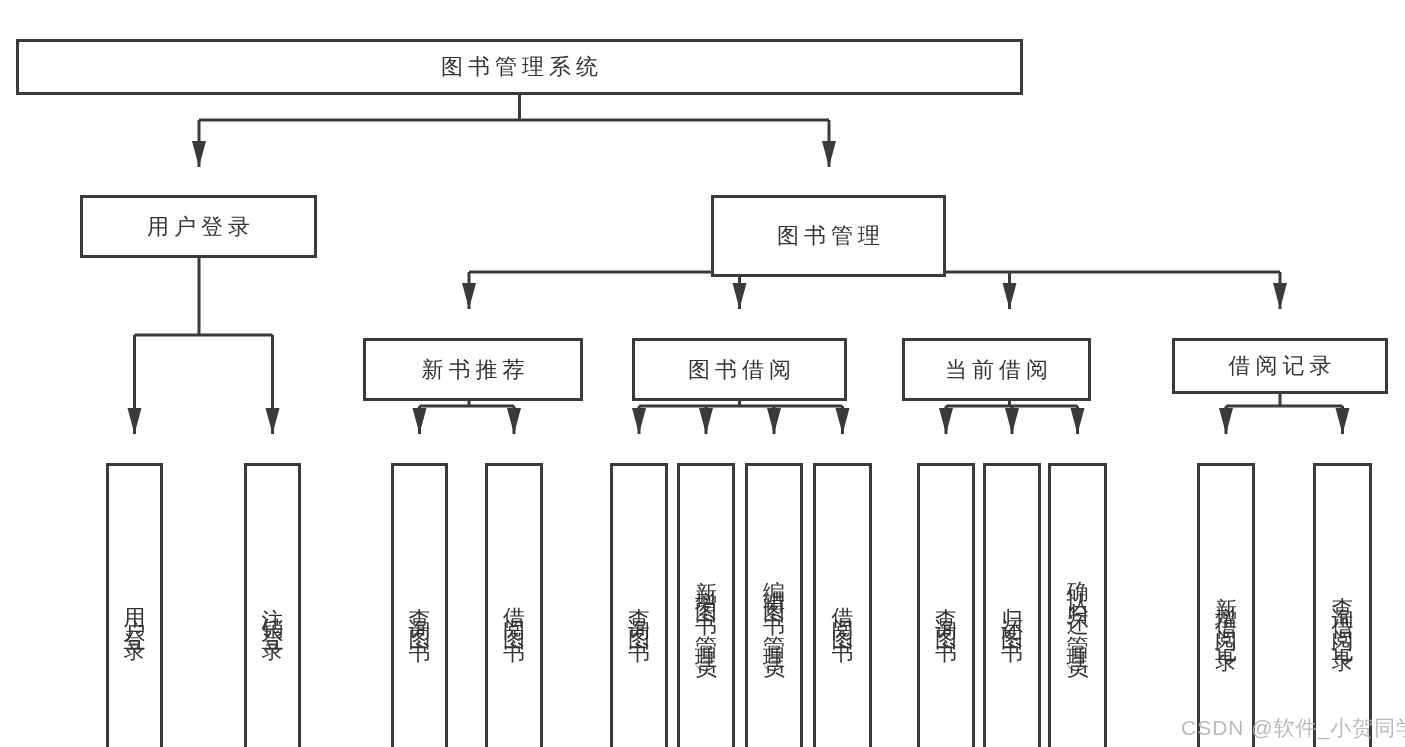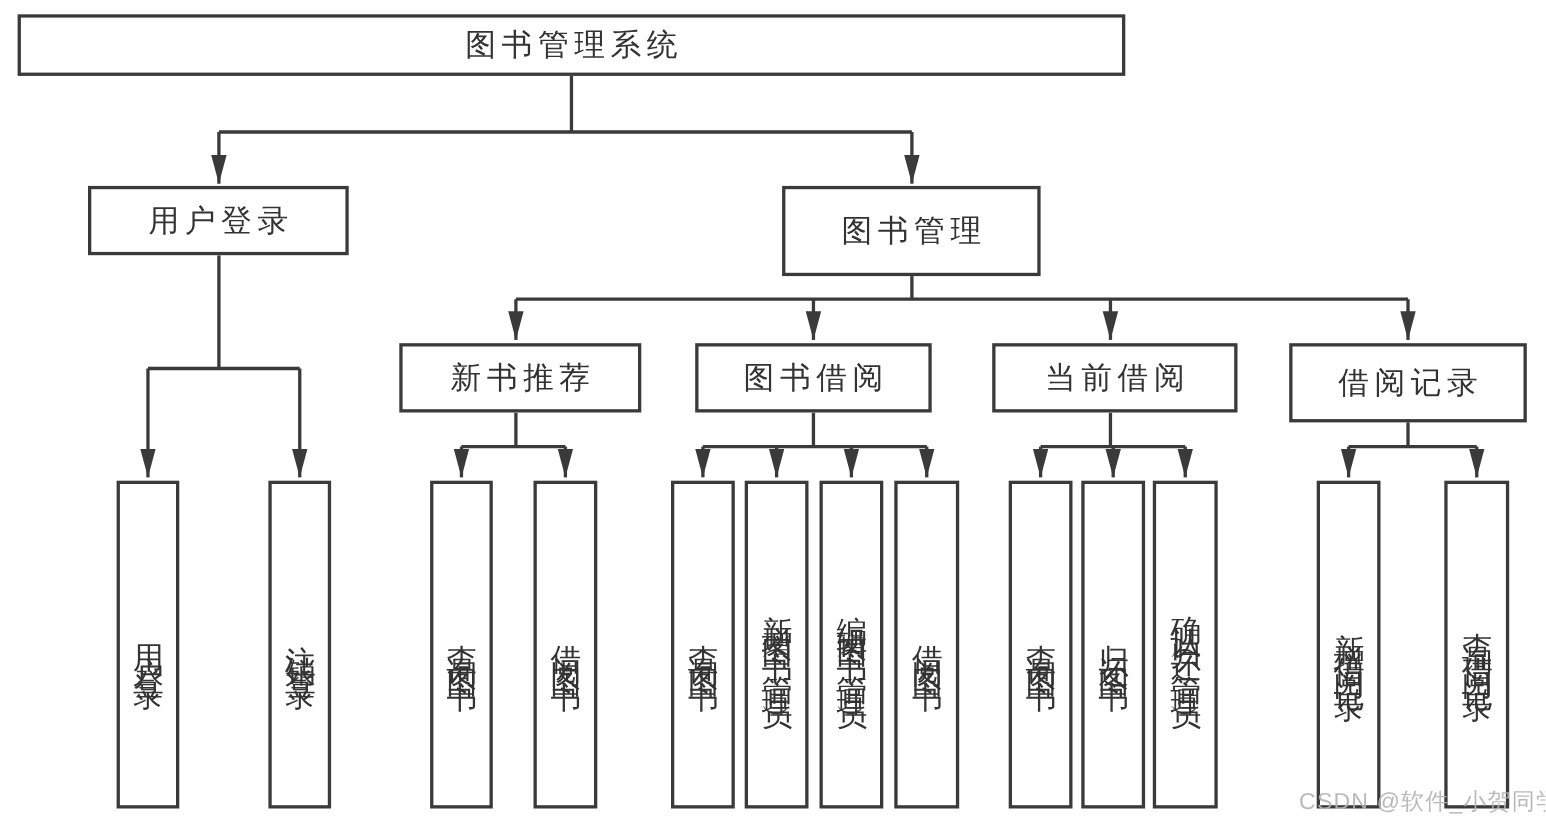--- a/index.html
+++ b/index.html
@@ -20,21 +20,22 @@
   #connectors .ln{stroke:var(--line,#3a3a3a);stroke-width:3;fill:none;}
   #connectors .ah{fill:var(--line,#3a3a3a);}
   .box{
     position:absolute;
     box-sizing:border-box;
     border:3px solid var(--line);
     background:var(--background);
     display:grid;
     place-items:center;
     color:var(--text);
-    font-size:28px;
+    font-size:22px;
+    margin-top:26px;
   }
   .h{letter-spacing:5px;text-indent:5px;white-space:nowrap;}
   .v{
     writing-mode:vertical-rl;
     letter-spacing:11px;
     line-height:1;
     white-space:nowrap;
   }
   #watermark{
     position:absolute;
@@ -107,22 +108,22 @@
     </g>
   </svg>
 
   <div class="box h" style="left:16px;top:13px;width:1007px;height:56px;">图书管理系统</div>
 
   <div class="box h" style="left:80px;top:169px;width:237px;height:63px;">用户登录</div>
   <div class="box h" style="left:711px;top:169px;width:235px;height:82px;">图书管理</div>
 
   <div class="box h" style="left:363px;top:312px;width:220px;height:63px;">新书推荐</div>
   <div class="box h" style="left:632px;top:312px;width:215px;height:63px;">图书借阅</div>
-  <div class="box h" style="left:902px;top:312px;width:223px;height:63px;">当前借阅</div>
-  <div class="box h" style="left:1172px;top:312px;width:216px;height:72px;">借阅记录</div>
+  <div class="box h" style="left:902px;top:312px;width:189px;height:63px;">当前借阅</div>
+  <div class="box h" style="left:1172px;top:312px;width:216px;height:56px;">借阅记录</div>
 
   <div class="box v" style="left:106px;top:437px;width:57px;height:298px;">用户登录</div>
   <div class="box v" style="left:244px;top:437px;width:57px;height:298px;">注销登录</div>
 
   <div class="box v" style="left:391px;top:437px;width:57px;height:298px;">查询图书</div>
   <div class="box v" style="left:485px;top:437px;width:58px;height:298px;">借阅图书</div>
 
   <div class="box v" style="left:610px;top:437px;width:58px;height:298px;">查询图书</div>
   <div class="box v" style="left:677px;top:437px;width:58px;height:298px;">新增图书（管理员）</div>
   <div class="box v" style="left:745px;top:437px;width:58px;height:298px;">编辑图书（管理员）</div>

